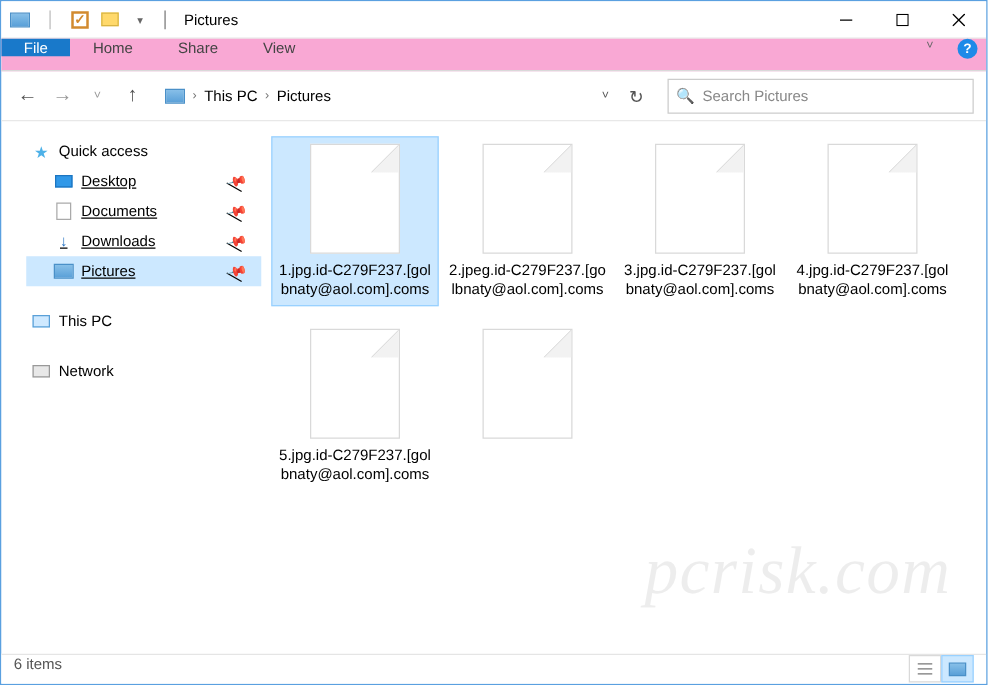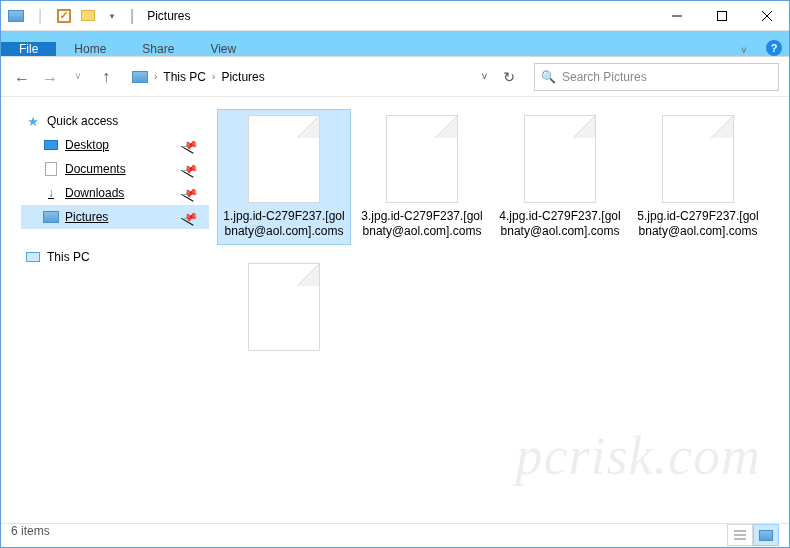--- a/index.html
+++ b/index.html
@@ -6,21 +6,21 @@
 body { width: 790px; height: 548px; background: #fff; border: 1px solid #5aa0e0; overflow: hidden; position: relative; }
 
 .titlebar { height: 30px; background: #fff; display: flex; align-items: center; border-bottom: 1px solid #e5e5e5; }
 .titlebar .qat { display: flex; align-items: center; gap: 2px; padding: 0 4px; }
 .titlebar .qat-item { width: 22px; height: 22px; display: flex; align-items: center; justify-content: center; }
 .titlebar .title-text { margin-left: 10px; font-size: 12px; color: #000; }
 .titlebar .title-sep { color: #999; margin: 0 3px; }
 .titlebar .win-controls { margin-left: auto; display: flex; }
 .titlebar .win-controls div { width: 45px; height: 30px; display: flex; align-items: center; justify-content: center; color: #000; }
 
-.ribbon { height: 26px; background: #7dd3fc; display: flex; align-items: flex-end; border-bottom: 1px solid #d9d9d9; }
+.ribbon { height: 26px; background: #f9a8d4; display: flex; align-items: flex-start; border-bottom: 1px solid #d9d9d9; }
 .ribbon .file-tab { background: #1979ca; color: #fff; font-size: 12px; padding: 0 18px; display: flex; align-items: center; }
 .ribbon .tab { font-size: 12px; color: #444; padding: 0 18px; display: flex; align-items: center; }
 .ribbon .spacer { flex: 1; }
 .ribbon .expand { width: 30px; display: flex; align-items: center; justify-content: center; color: #666; font-size: 10px; }
 .ribbon .help { width: 30px; display: flex; align-items: center; justify-content: center; }
 .help-circle { width: 16px; height: 16px; border-radius: 50%; background: #1e8ae8; color: #fff; font-size: 11px; display: flex; align-items: center; justify-content: center; font-weight: bold; }
 
 .navbar { height: 40px; display: flex; align-items: center; padding: 4px 10px; gap: 10px; border-bottom: 1px solid #e8e8e8; }
 .nav-arrows { display: flex; align-items: center; gap: 6px; }
 .nav-arrow { font-size: 16px; color: #999; width: 22px; text-align: center; }
@@ -178,26 +178,38 @@
       </div>
     </div>
     <div class="group">
       <div class="item">
         <span class="ic">
             <div class="ic-monitor"></div>
           </span>
         <span>This PC</span>
       </div>
     </div>
+    <div class="group">
+      <div class="item">
+        <span class="ic">
+            <div class="ic-network"></div>
+          </span>
+        <span>Network</span>
+      </div>
+    </div>
   </div>
 
   <div class="main">
     <div class="file-item selected">
       <div class="file-thumb"></div>
       <div class="file-name">1.jpg.id-C279F237.[golbnaty@aol.com].coms</div>
+    </div>
+    <div class="file-item">
+      <div class="file-thumb"></div>
+      <div class="file-name">2.jpeg.id-C279F237.[golbnaty@aol.com].coms</div>
     </div>
     <div class="file-item">
       <div class="file-thumb"></div>
       <div class="file-name">3.jpg.id-C279F237.[golbnaty@aol.com].coms</div>
     </div>
     <div class="file-item">
       <div class="file-thumb"></div>
       <div class="file-name">4.jpg.id-C279F237.[golbnaty@aol.com].coms</div>
     </div>
     <div class="file-item">

